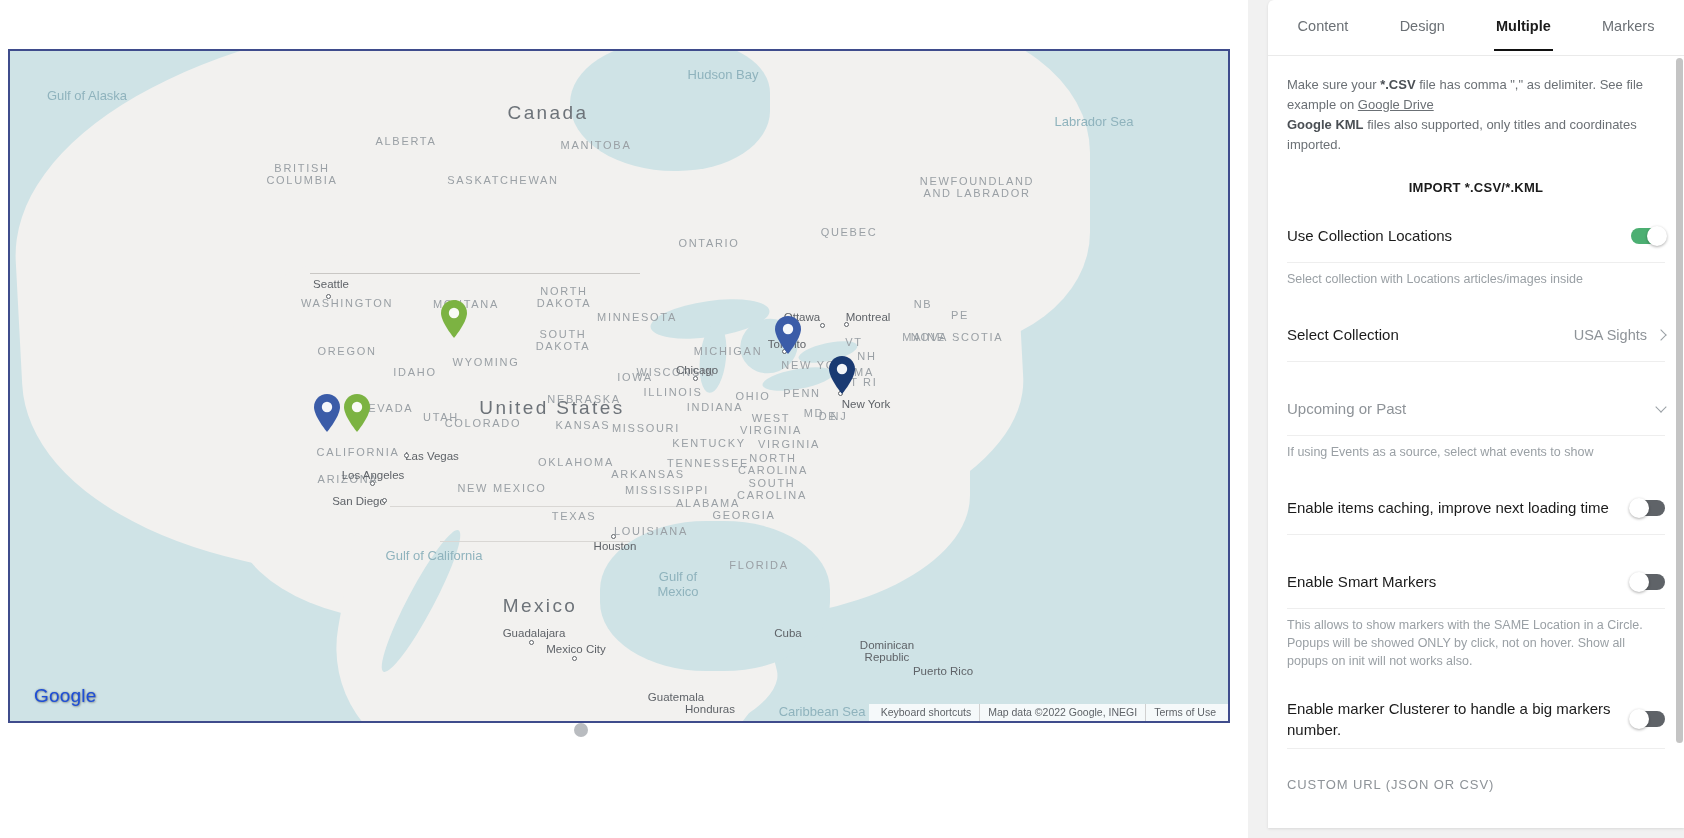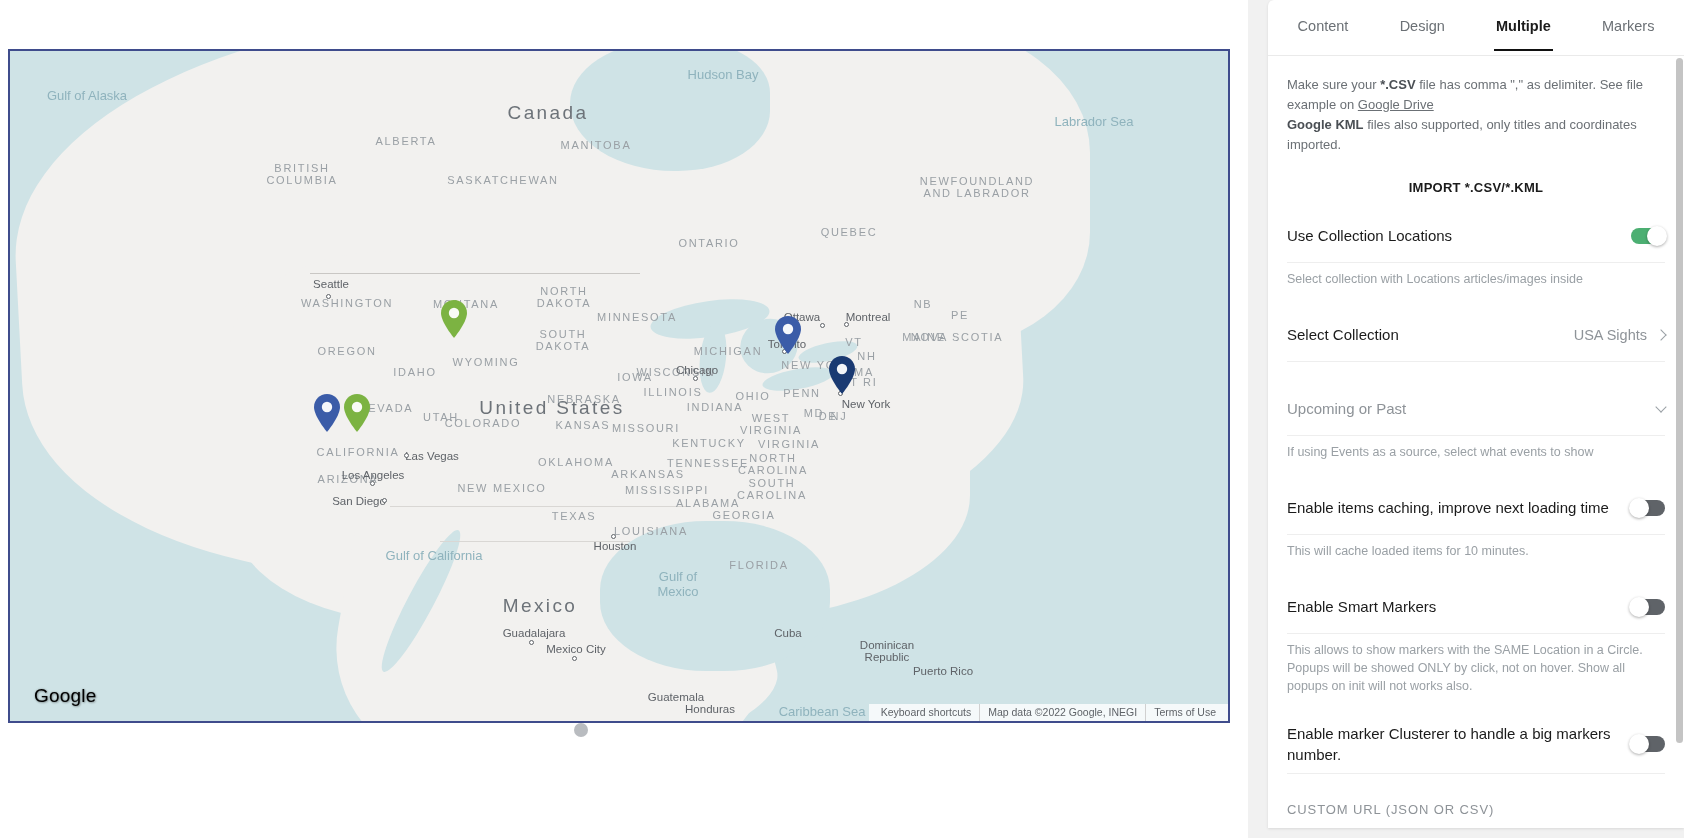--- a/index.html
+++ b/index.html
@@ -119,21 +119,21 @@
     width: 26px; height: 38px;
     transform: translate(-13px, -38px);
   }
   .marker svg { display: block; }
 
   
   #google-logo {
     position: absolute; left: 24px; bottom: 14px;
     font-family: "Liberation Sans", sans-serif;
     font-size: 19px; font-weight: 500;
-    color: #000000;
+    color: #1d4ed8;
     letter-spacing: 0.2px;
     text-shadow: 0 0 2px rgba(0,0,0,.35), 1px 1px 2px rgba(0,0,0,.25);
   }
   #map-attrib {
     position: absolute; right: 0; bottom: 0;
     display: flex; align-items: center;
     height: 17px;
     background: rgba(255,255,255,0.78);
     padding: 0 4px;
     font-size: 10.5px;
@@ -540,21 +540,20 @@
         <div class="hint">If using Events as a source, select what events to show</div>
 
         <div class="gap"></div>
 
         <div class="row">
           <div class="label">Enable items caching, improve next loading time</div>
           <div class="toggle off">
               <div class="knob"></div>
             </div>
         </div>
-        <div class="hint">This will cache loaded items for 10 minutes.</div>
 
         <div class="gap"></div>
 
         <div class="row">
           <div class="label">Enable Smart Markers</div>
           <div class="toggle off">
               <div class="knob"></div>
             </div>
         </div>
         <div class="hint">This allows to show markers with the SAME Location in a Circle. Popups will be showed ONLY by click, not on hover. Show all popups on init will not works also.</div>

